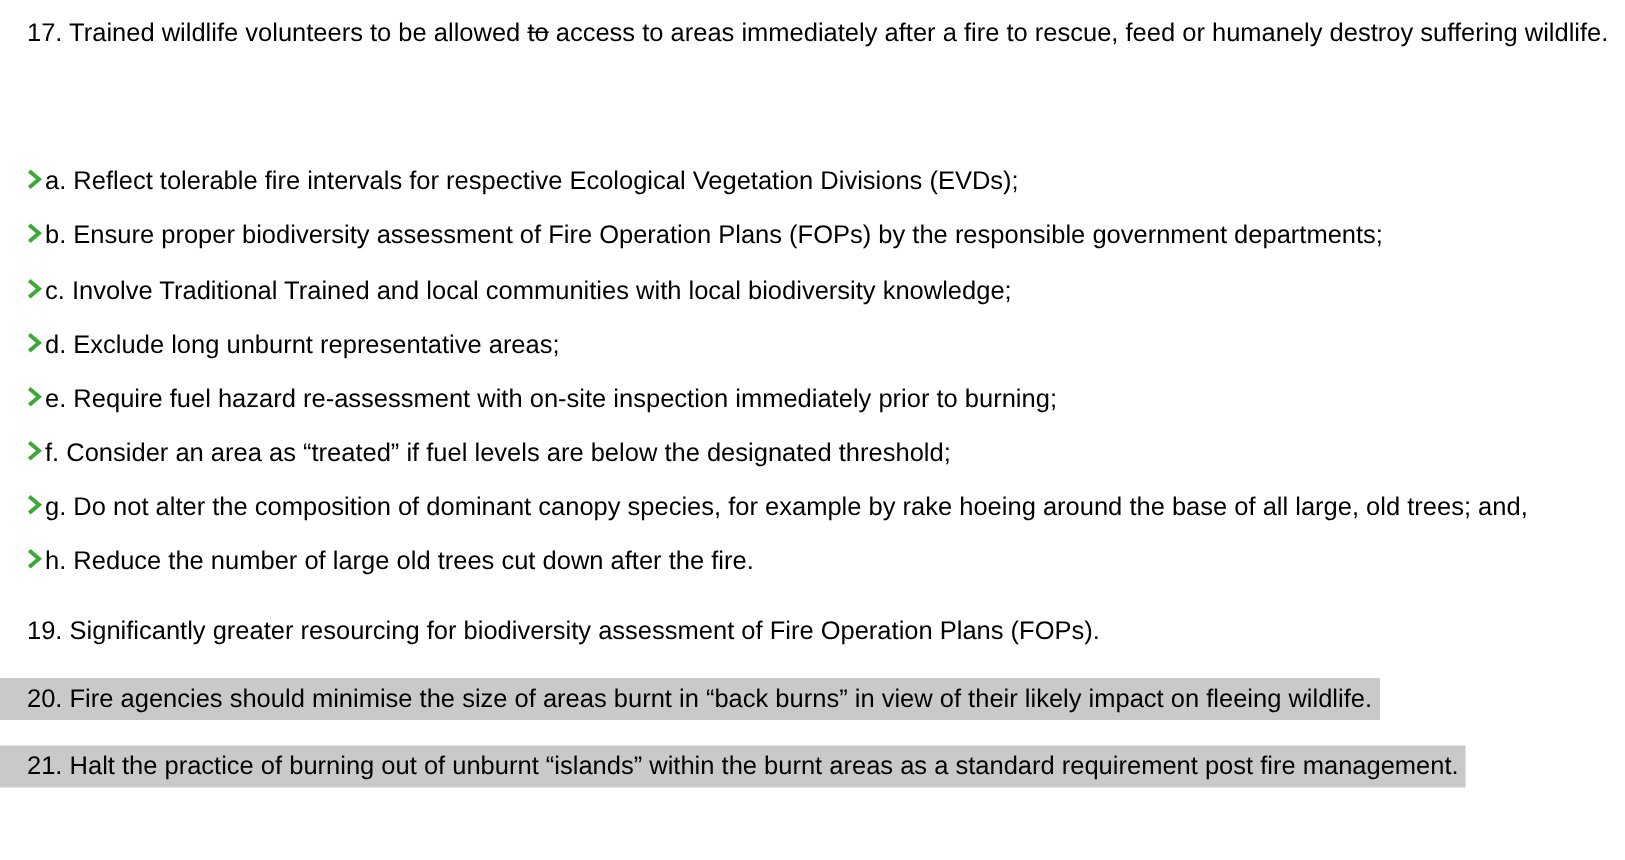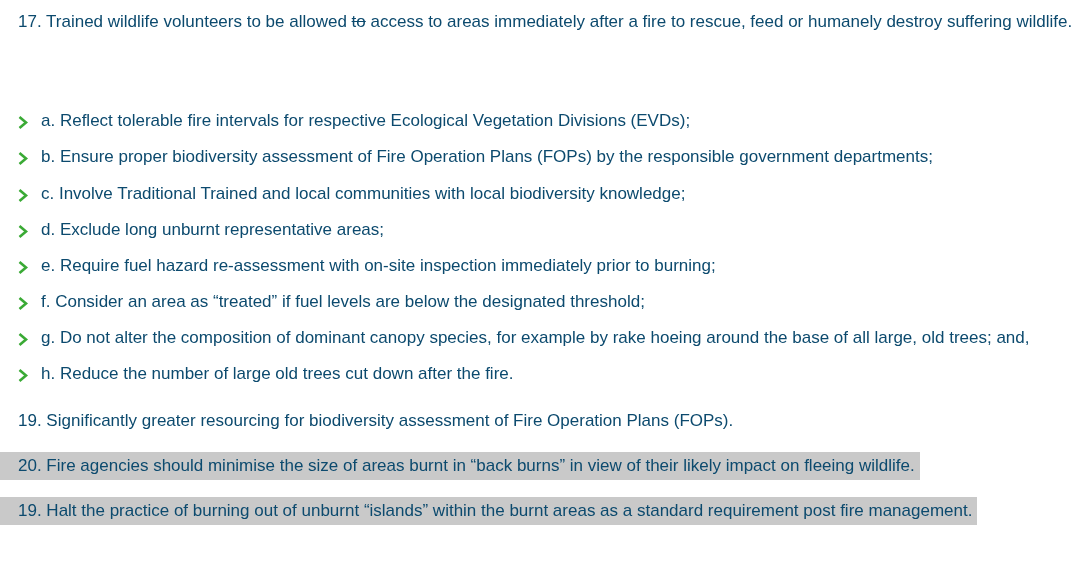--- a/index.html
+++ b/index.html
@@ -8,21 +8,21 @@
     background: #ffffff;
   }
   .page {
     position: relative;
     width: 1083px;
     height: 573px;
     background: #ffffff;
     overflow: hidden;
     font-family: "Liberation Sans", "DejaVu Sans", sans-serif;
     font-size: 17px;
-    color: #0c4a6e;
+    color: #000000;
     -webkit-font-smoothing: antialiased;
   }
   .item {
     position: absolute;
     left: 18px;
     margin: 0;
     line-height: 18px;
     white-space: nowrap;
   }
   .struck {
@@ -31,22 +31,21 @@
   .sublist {
     margin: 0;
     padding: 0;
     list-style: none;
   }
   .subitem {
     position: absolute;
     left: 16px;
     margin: 0;
     display: flex;
-    align-items: flex-end;
-    gap: 11px;
+    align-items: flex-start;
     line-height: 18px;
     white-space: nowrap;
   }
   .chev {
     display: inline-flex;
     width: 14px;
     height: 15px;
     flex: 0 0 auto;
   }
   .chev svg {
@@ -136,16 +135,16 @@
           </svg>
         </span>
       <span>h. Reduce the number of large old trees cut down after the fire.</span>
     </li>
   </ul>
 
   <p class="item" style="top:412px">19. Significantly greater resourcing for biodiversity assessment of Fire Operation Plans (FOPs).</p>
 
   <p class="hl" style="top:452px">20. Fire agencies should minimise the size of areas burnt in “back burns” in view of their likely impact on fleeing wildlife.</p>
 
-  <p class="hl" style="top:497px">19. Halt the practice of burning out of unburnt “islands” within the burnt areas as a standard requirement post fire management.</p>
+  <p class="hl" style="top:497px">21. Halt the practice of burning out of unburnt “islands” within the burnt areas as a standard requirement post fire management.</p>
 
 
 </div>
 
 </body></html>

